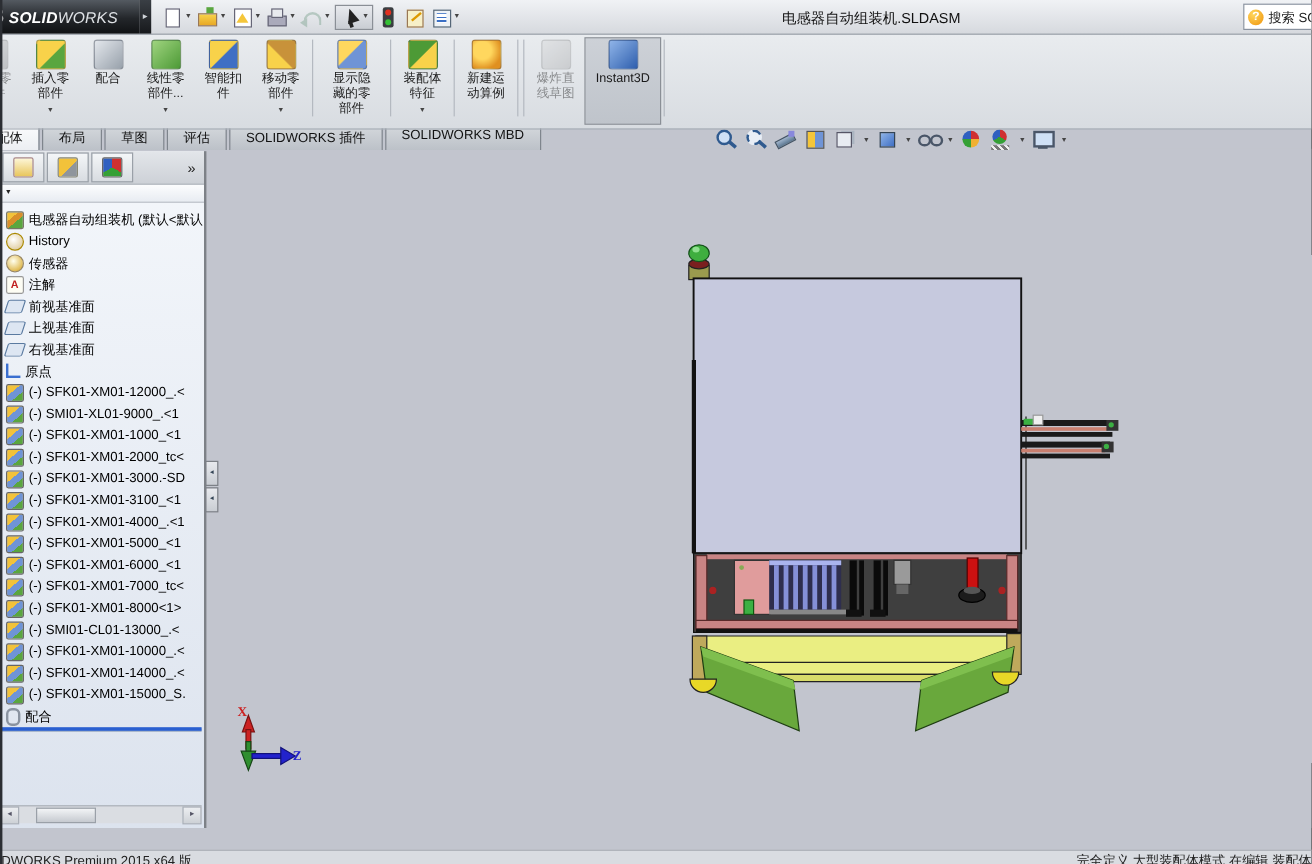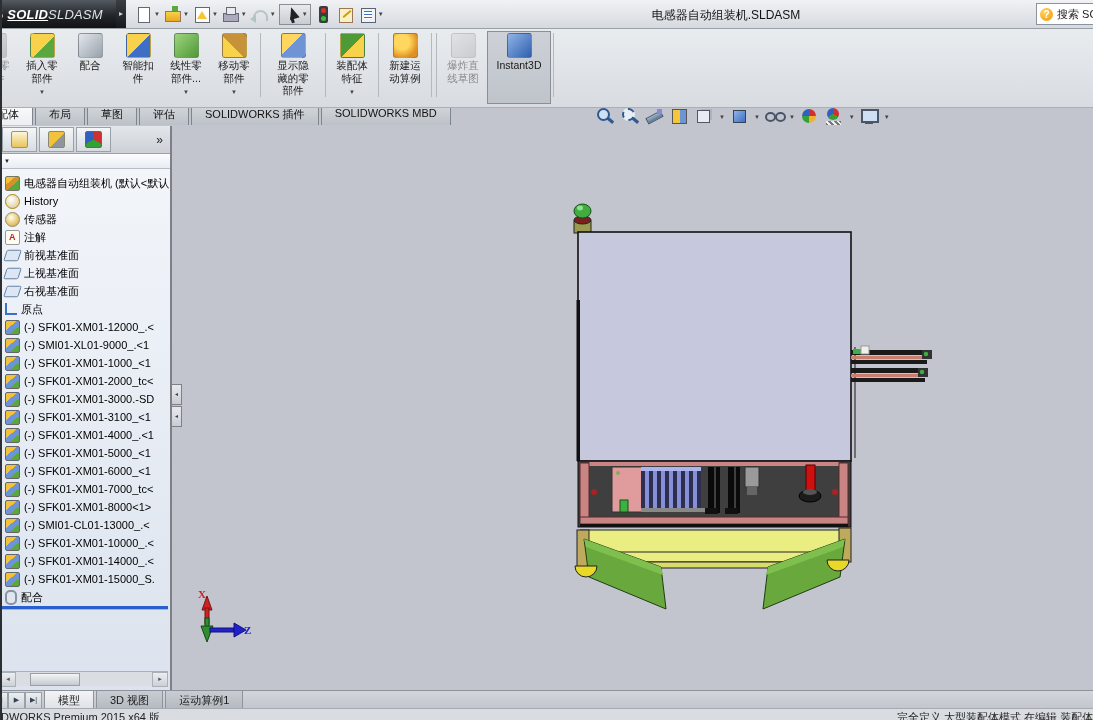--- a/index.html
+++ b/index.html
@@ -6,21 +6,21 @@
   #app{position:relative;width:1093px;height:720px;overflow:hidden;background:#c2c5ce;
        font-family:"Liberation Sans","DejaVu Sans",sans-serif;font-size:11px;color:#1a1a1a;}
   .winedge{position:absolute;left:0;top:0;width:2px;height:720px;background:#2b2e33;z-index:40;}
 
   
   .titlebar{position:absolute;top:0;left:0;right:0;height:28px;
             background:linear-gradient(#f0f2f5,#d6d9de);border-bottom:1px solid #9aa0a8;z-index:30;}
   .brand{position:absolute;left:0;top:0;width:116px;height:28px;color:#fff;
          background:linear-gradient(#545a61,#23262a 55%,#101214);display:flex;align-items:center;overflow:hidden;}
   .brand .slogo{font:bold 15px "Liberation Serif",serif;margin-left:-5px;margin-right:4px;color:#eee;}
-  .brand .bsolid{font:italic bold 13px "Liberation Sans",sans-serif;letter-spacing:.2px;text-decoration:underline;}
+  .brand .bsolid{font:italic bold 13px "Liberation Sans",sans-serif;letter-spacing:.2px;}
   .brand .bworks{font:italic 13px "Liberation Sans",sans-serif;letter-spacing:.2px;color:#dfe2e6;}
   .brandarrow{position:absolute;left:116px;top:0;width:10px;height:28px;background:linear-gradient(#3a3f45,#17191c);
               color:#cfd3d8;font-size:8px;line-height:28px;text-align:center;z-index:31;}
   .qat{position:absolute;left:134px;top:2px;height:24px;display:flex;align-items:center;gap:3px;z-index:31;}
   .qa{width:19px;height:19px;position:relative;display:inline-block;}
   .dd{font-size:6px;color:#444;}
   .qa-wrap{display:flex;align-items:center;gap:1px;}
   .qa-sel{border:1px solid #8a8f96;background:linear-gradient(#e8eaee,#c9cdd3);padding:0 2px;display:flex;align-items:center;}
   .qa-new::before{content:"";position:absolute;left:4px;top:2px;width:10px;height:14px;background:#fff;border:1px solid #667;}
   .qa-open::before{content:"";position:absolute;left:2px;top:6px;width:14px;height:9px;background:linear-gradient(#f8d24a,#e8a825);border:1px solid #975;}
@@ -169,21 +169,21 @@
 </style>
 </head>
 <body>
 
 <div id="app">
 
   <header class="titlebar">
     <div class="brand">
       <span class="slogo">S</span>
       <span class="bsolid">SOLID</span>
-        <span class="bworks">SLDASM</span>
+        <span class="bworks">WORKS</span>
     </div>
     <div class="brandarrow">▸</div>
     <div class="qat">
       <span class="qa-wrap">
           <span class="qa qa-new"></span>
           <span class="dd">▼</span>
         </span>
       <span class="qa-wrap">
           <span class="qa qa-open"></span>
           <span class="dd">▼</span>
@@ -228,29 +228,29 @@
         <span class="rbi g-insert"></span>
         <span class="rlabel">插入零
 部件</span>
         <span class="dd">▼</span>
       </div>
     <div class="rbtn">
         <span class="rbi g-mate"></span>
         <span class="rlabel">配合</span>
       </div>
     <div class="rbtn">
-        <span class="rbi g-smart"></span>
-        <span class="rlabel">智能扣
-件</span>
-      </div>
-    <div class="rbtn">
         <span class="rbi g-linear"></span>
         <span class="rlabel">线性零
 部件...</span>
         <span class="dd">▼</span>
+      </div>
+    <div class="rbtn">
+        <span class="rbi g-smart"></span>
+        <span class="rlabel">智能扣
+件</span>
       </div>
     <div class="rbtn">
         <span class="rbi g-movecomp"></span>
         <span class="rlabel">移动零
 部件</span>
         <span class="dd">▼</span>
       </div>
     <div class="rsep"></div>
     <div class="rbtn wide">
         <span class="rbi g-showhide"></span>
@@ -527,28 +527,20 @@
       <div class="ftab">◂</div>
       <div class="ftab">◂</div>
     </div>
     <div class="hscroll">
       <span class="sbtn">◂</span>
       <span class="sthumb"></span>
       <span class="sbtn" style="margin-left:auto;">▸</span>
     </div>
   </aside>
 
-  <div class="bottombar">
-    <span class="bnav cut">◀</span>
-    <span class="bnav">▶</span>
-    <span class="bnav">▶|</span>
-    <div class="btab active">模型</div>
-    <div class="btab">3D 视图</div>
-    <div class="btab">运动算例1</div>
-  </div>
 
   <div class="statusbar">
     <span class="st-left">SOLIDWORKS Premium 2015 x64 版</span>
     <span class="st-right">完全定义    大型装配体模式    在编辑 装配体</span>
   </div>
 
   <div class="winedge"></div>
 </div>
 
 </body></html>

